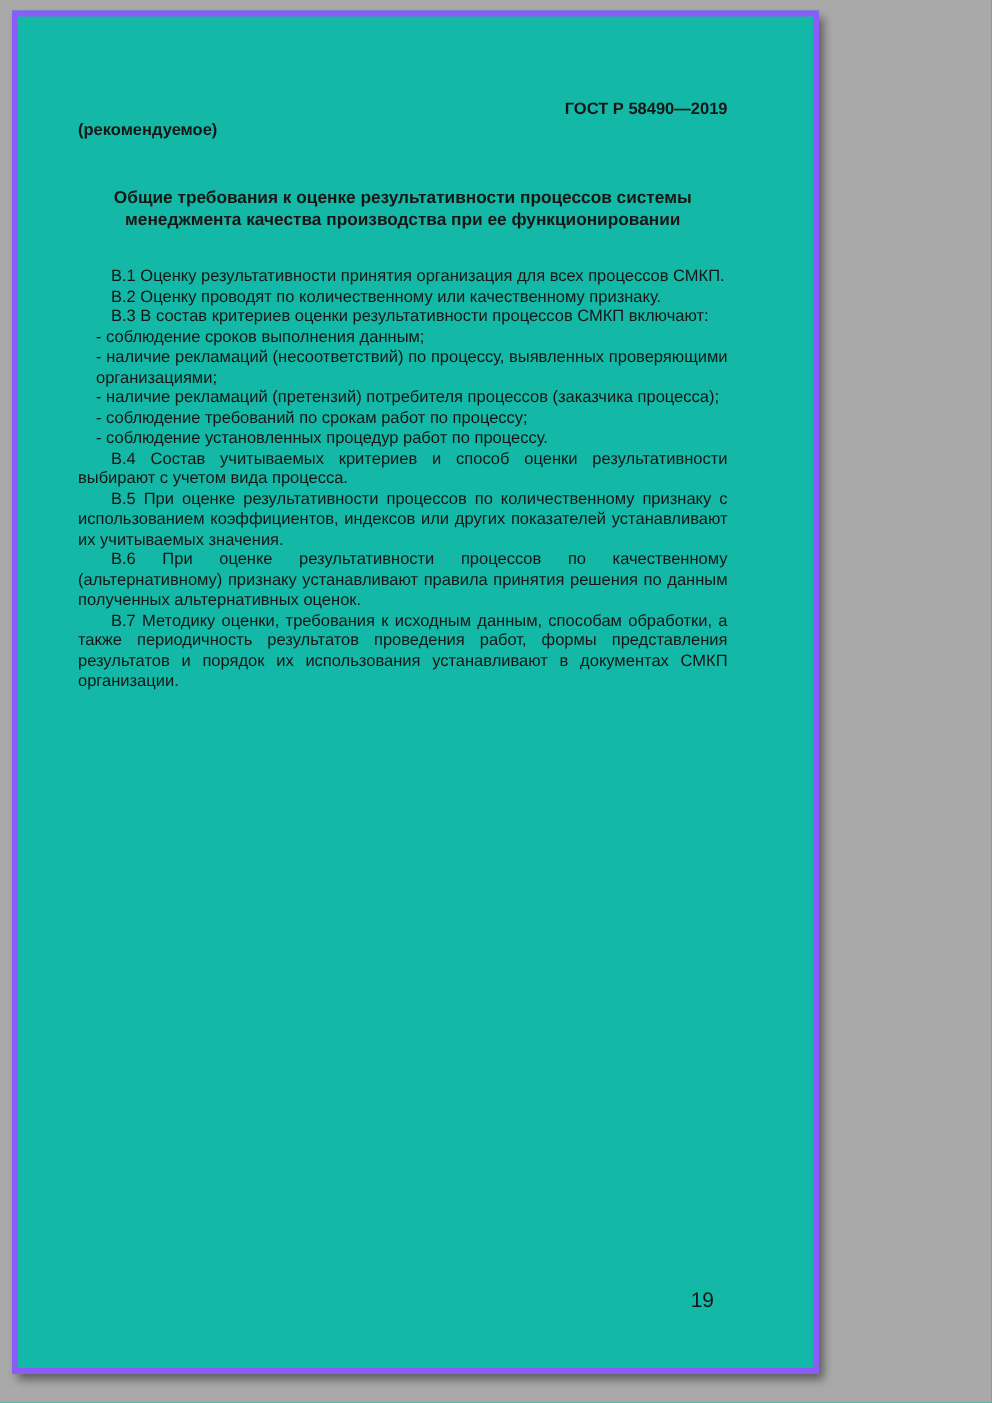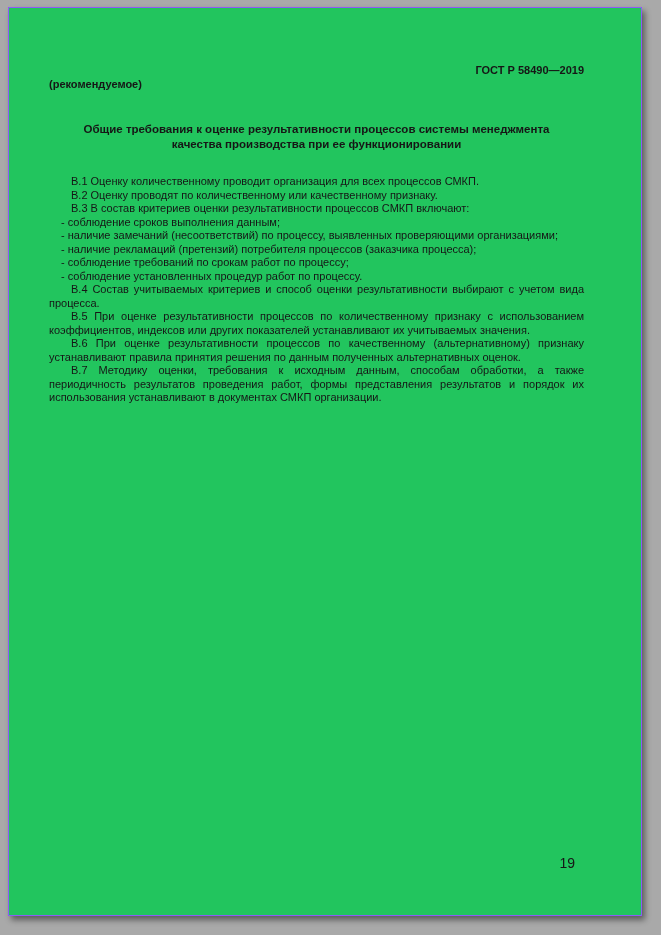--- a/index.html
+++ b/index.html
@@ -7,24 +7,24 @@
   body {
     background: #a9a9a9;
     font-family: "Liberation Sans", sans-serif;
     position: relative;
     overflow: hidden;
   }
   .page {
     position: absolute;
     left: 8px;
     top: 7px;
-    width: 634px;
+    width: 538px;
     height: 909px;
-    background: #22c55e;
-    border: 1px solid #8b5cf6;
+    background: #14b8a6;
+    border: 4px solid #8b5cf6;
     box-shadow: 3px 4px 6px rgba(0,0,0,0.45);
   }
   .content {
     position: absolute;
     left: 40px;
     right: 57px;
     top: 0;
     color: #161616;
   }
   .doc-header {
@@ -78,25 +78,25 @@
 <div class="page">
   <div class="content">
     <div class="doc-header">ГОСТ Р 58490—2019</div>
 
 
     <div class="appendix-subtitle">(рекомендуемое)</div>
 
     <div class="section-title">Общие требования к оценке результативности процессов системы менеджмента качества производства при ее функционировании</div>
 
     <div class="body-text">
-        <div class="para">В.1  Оценку количественному проводит организация для всех процессов СМКП.</div>
+        <div class="para">В.1  Оценку результативности принятия организация для всех процессов СМКП.</div>
         <div class="para">В.2  Оценку проводят по количественному или качественному признаку.</div>
         <div class="para">В.3  В состав критериев оценки результативности процессов СМКП включают:</div>
         <div class="dash-item">-  соблюдение сроков выполнения данным;</div>
-        <div class="dash-item">-  наличие замечаний (несоответствий) по процессу, выявленных проверяющими организациями;</div>
+        <div class="dash-item">-  наличие рекламаций (несоответствий) по процессу, выявленных проверяющими организациями;</div>
         <div class="dash-item">-  наличие рекламаций (претензий) потребителя процессов (заказчика процесса);</div>
         <div class="dash-item">-  соблюдение требований по срокам работ по процессу;</div>
         <div class="dash-item">-  соблюдение установленных процедур работ по процессу.</div>
         <div class="para">В.4  Состав учитываемых критериев и способ оценки результативности выбирают с учетом вида процесса.</div>
         <div class="para">В.5  При оценке результативности процессов по количественному признаку с использованием коэффициентов, индексов или других показателей устанавливают их учитываемых значения.</div>
         <div class="para">В.6  При оценке результативности процессов по качественному (альтернативному) признаку устанавливают правила принятия решения по данным полученных альтернативных оценок.</div>
         <div class="para">В.7  Методику оценки, требования к исходным данным, способам обработки, а также периодичность результатов проведения работ, формы представления результатов и порядок их использования устанавливают в документах СМКП организации.</div>
       </div>
   </div>
 

